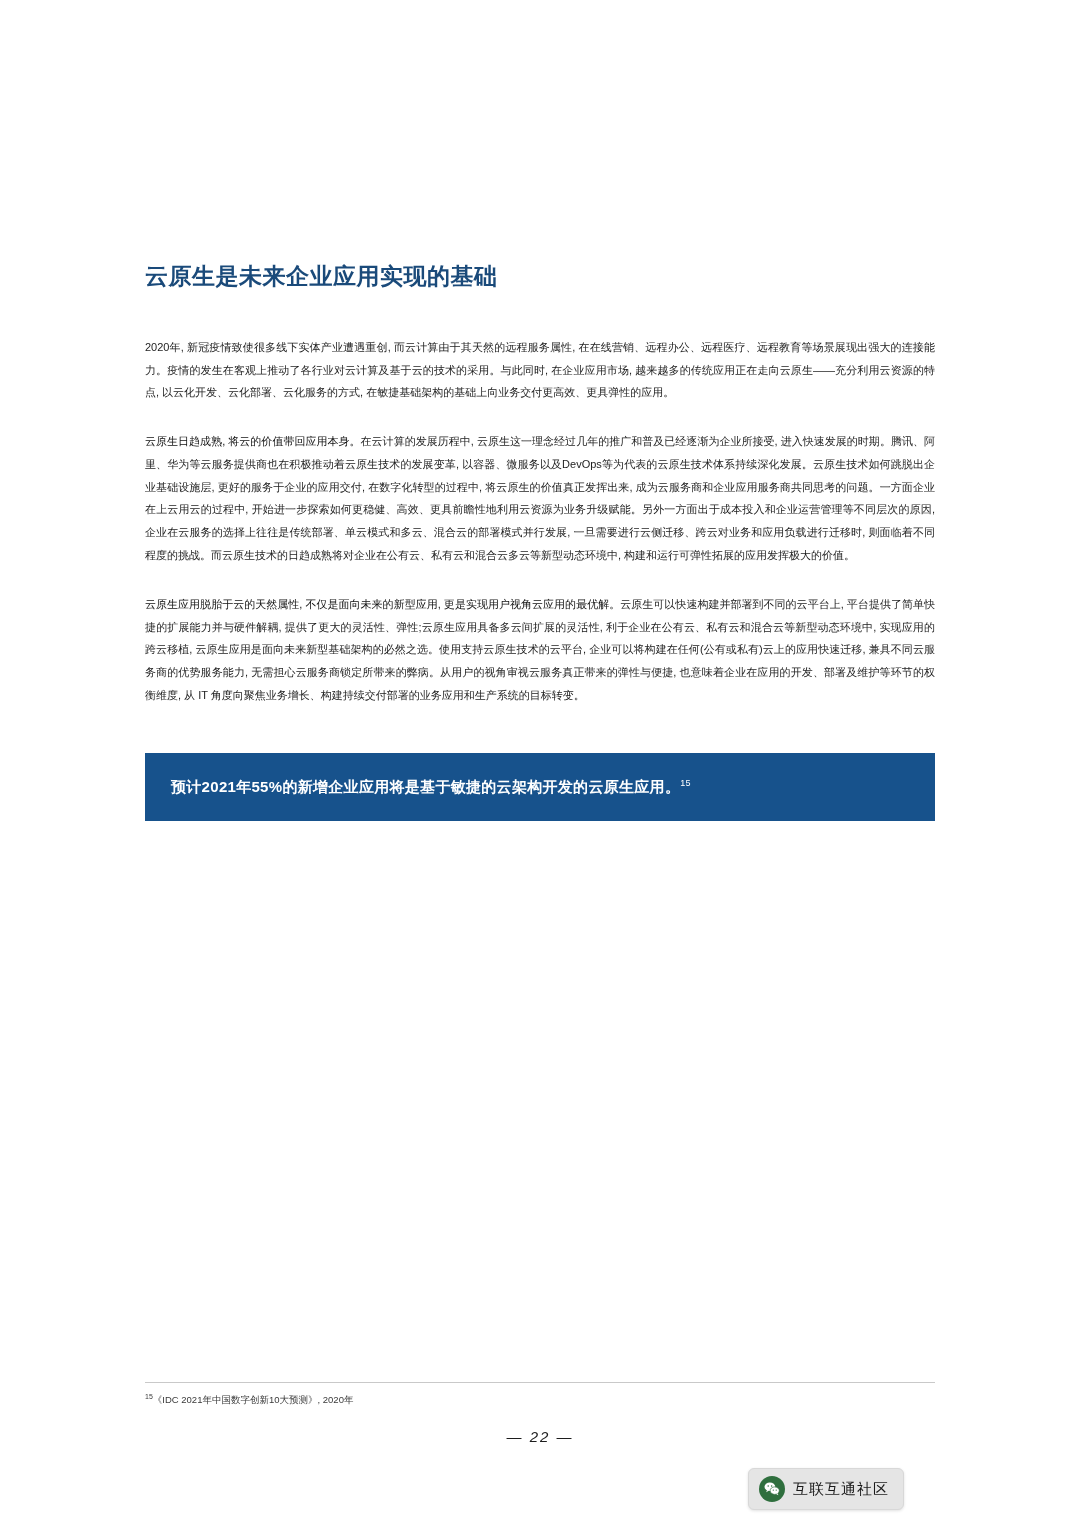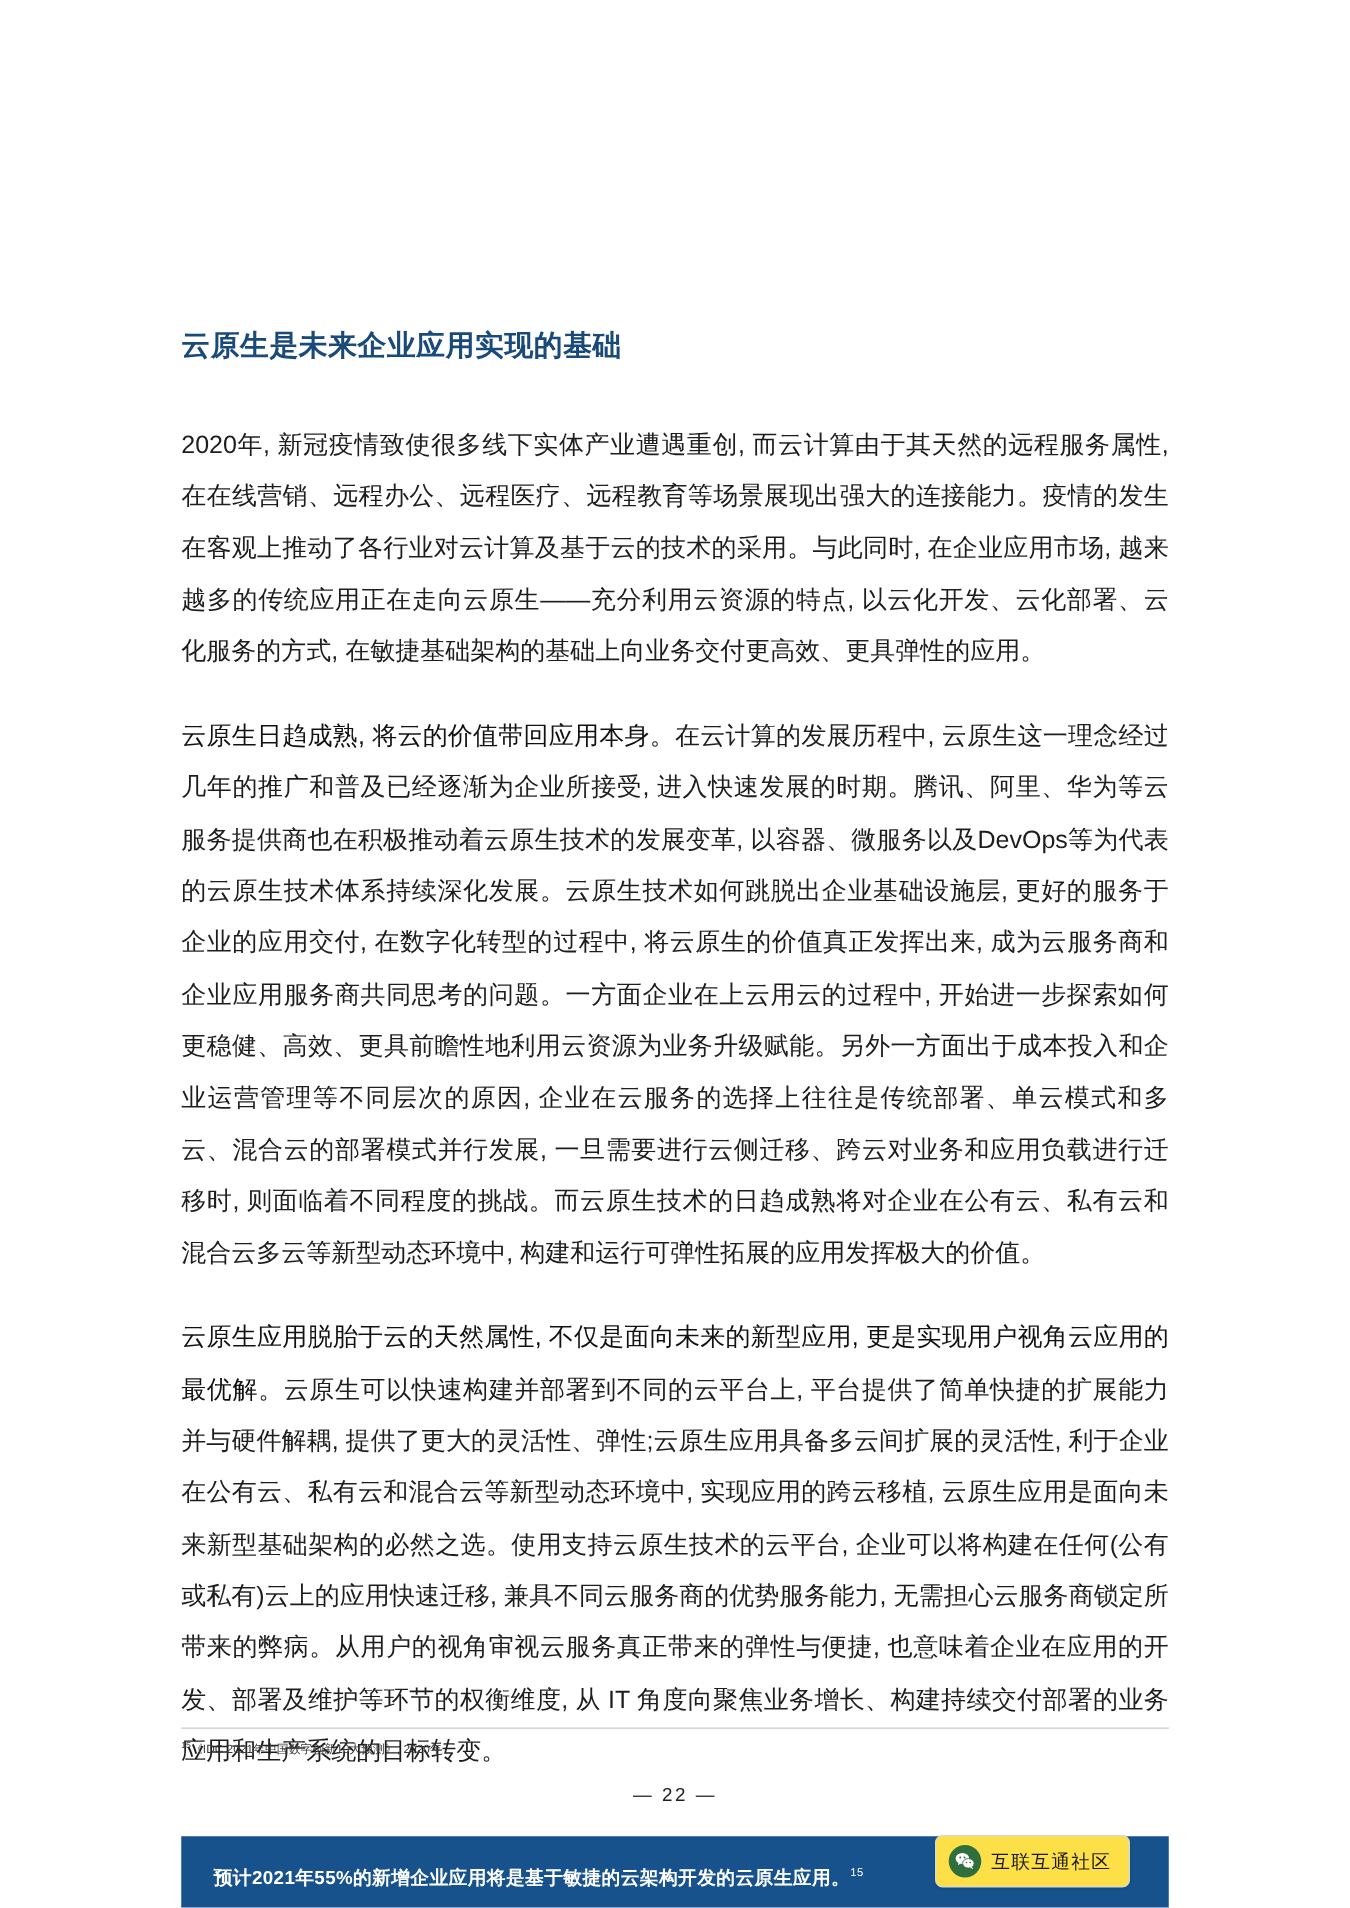--- a/index.html
+++ b/index.html
@@ -30,21 +30,21 @@
   }
   .doc-title {
     font-size: 23px;
     font-weight: bold;
     color: #1a4a7a;
     letter-spacing: 0.5px;
     margin: 0 0 44px 0;
     line-height: 1.3;
   }
   .para {
-    font-size: 20px;
+    font-size: 11px;
     line-height: 2.07;
     color: #1d1d1d;
     margin: 0 0 26px 0;
     text-align: justify;
     text-justify: inter-ideograph;
   }
   .para b {
     font-weight: normal;
     color: #111111;
   }
@@ -86,29 +86,30 @@
   }
   .page-number {
     position: absolute;
     left: 0;
     top: 1428px;
     width: 1080px;
     text-align: center;
     font-size: 15px;
     color: #1d1d1d;
     letter-spacing: 2px;
+    font-style: italic;
   }
   .watermark {
     position: absolute;
     right: 22px;
     bottom: 16px;
     display: flex;
     align-items: center;
     gap: 8px;
-    background: #fde047;
+    background: #e5e5e5;
     border: 1px solid #d8d8d8;
     border-radius: 6px;
     padding: 7px 14px 7px 10px;
     box-shadow: 0 1px 3px rgba(0,0,0,0.12);
   }
   .wm-icon {
     width: 26px;
     height: 26px;
     border-radius: 50%;
     background: #2f6f3e;

